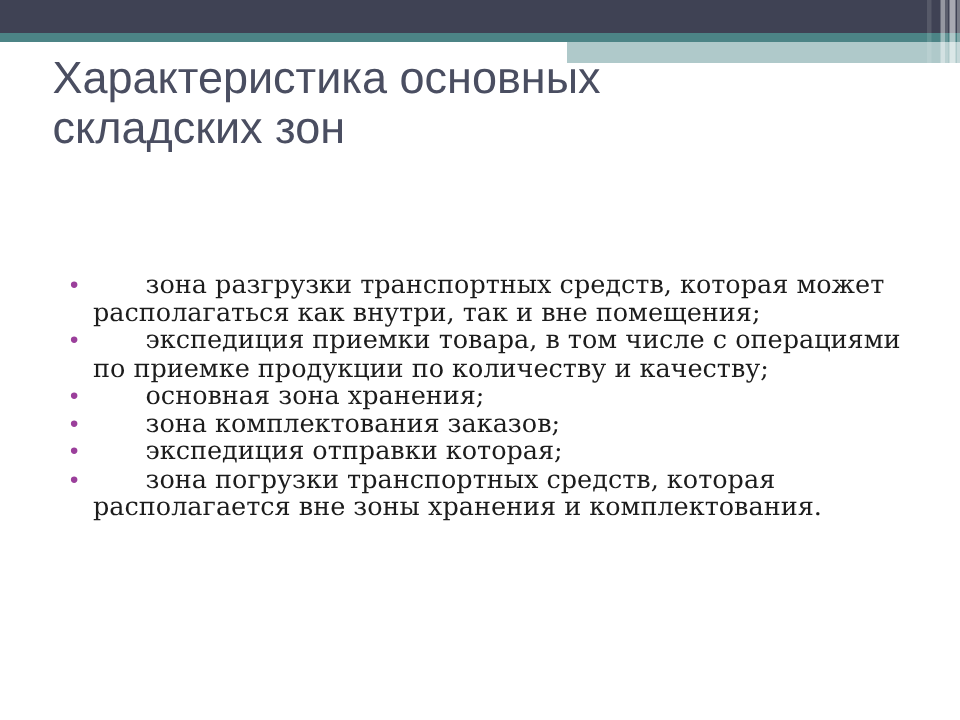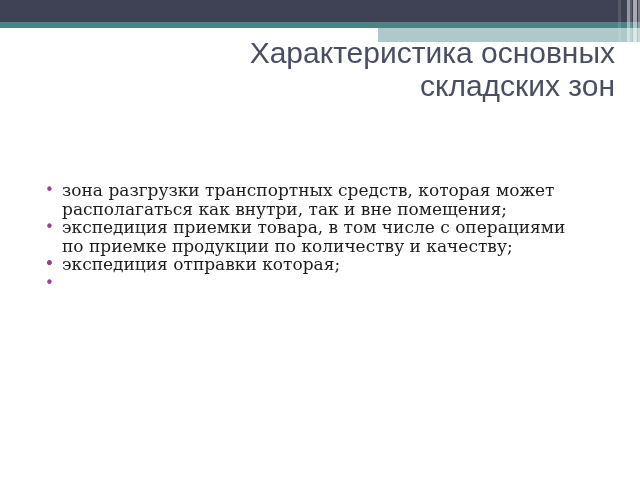--- a/index.html
+++ b/index.html
@@ -53,21 +53,20 @@
     position: absolute;
     left: 35px; top: 36px;
     margin: 0;
     width: 580px;
     font-family: "Liberation Sans", sans-serif;
     font-size: 30px;
     line-height: 33px;
     font-weight: normal;
     color: var(--title-text, #4A4E61);
     white-space: pre-line;
-    text-align: right;
   }
 
   
   .paragraph {
     position: absolute;
     left: 42px; top: 103px;
     margin: 0;
     width: 565px;
     font-size: 17px;
     line-height: 18.5px;
@@ -93,20 +92,21 @@
   }
   .bullets .marker {
     position: absolute;
     left: 3px; top: 0;
     font-family: "DejaVu Sans", sans-serif;
     font-size: 15px;
     color: var(--bullet-marker, #9B3F9B);
   }
   .bullets .text {
     white-space: pre-line;
+    margin-left: 35px;
   }
 </style>
 </head>
 <body>
 
 <div class="slide">
 
   <div class="header-bar"></div>
   <div class="accent-stripe"></div>
   <div class="light-band"></div>
@@ -129,26 +129,30 @@
       <span class="text">зона разгрузки транспортных средств, которая может
 располагаться как внутри, так и вне помещения;</span>
     </li>
     <li>
       <span class="marker">•</span>
       <span class="text">экспедиция приемки товара, в том числе с операциями
 по приемке продукции по количеству и качеству;</span>
     </li>
     <li>
       <span class="marker">•</span>
+      <span class="text">основная зона хранения;</span>
     </li>
     <li>
       <span class="marker">•</span>
+      <span class="text">зона комплектования заказов;</span>
     </li>
     <li>
       <span class="marker">•</span>
       <span class="text">экспедиция отправки которая;</span>
     </li>
     <li>
       <span class="marker">•</span>
+      <span class="text">зона погрузки транспортных средств, которая
+располагается вне зоны хранения и комплектования.</span>
     </li>
   </ul>
 
 </div>
 
 </body></html>

